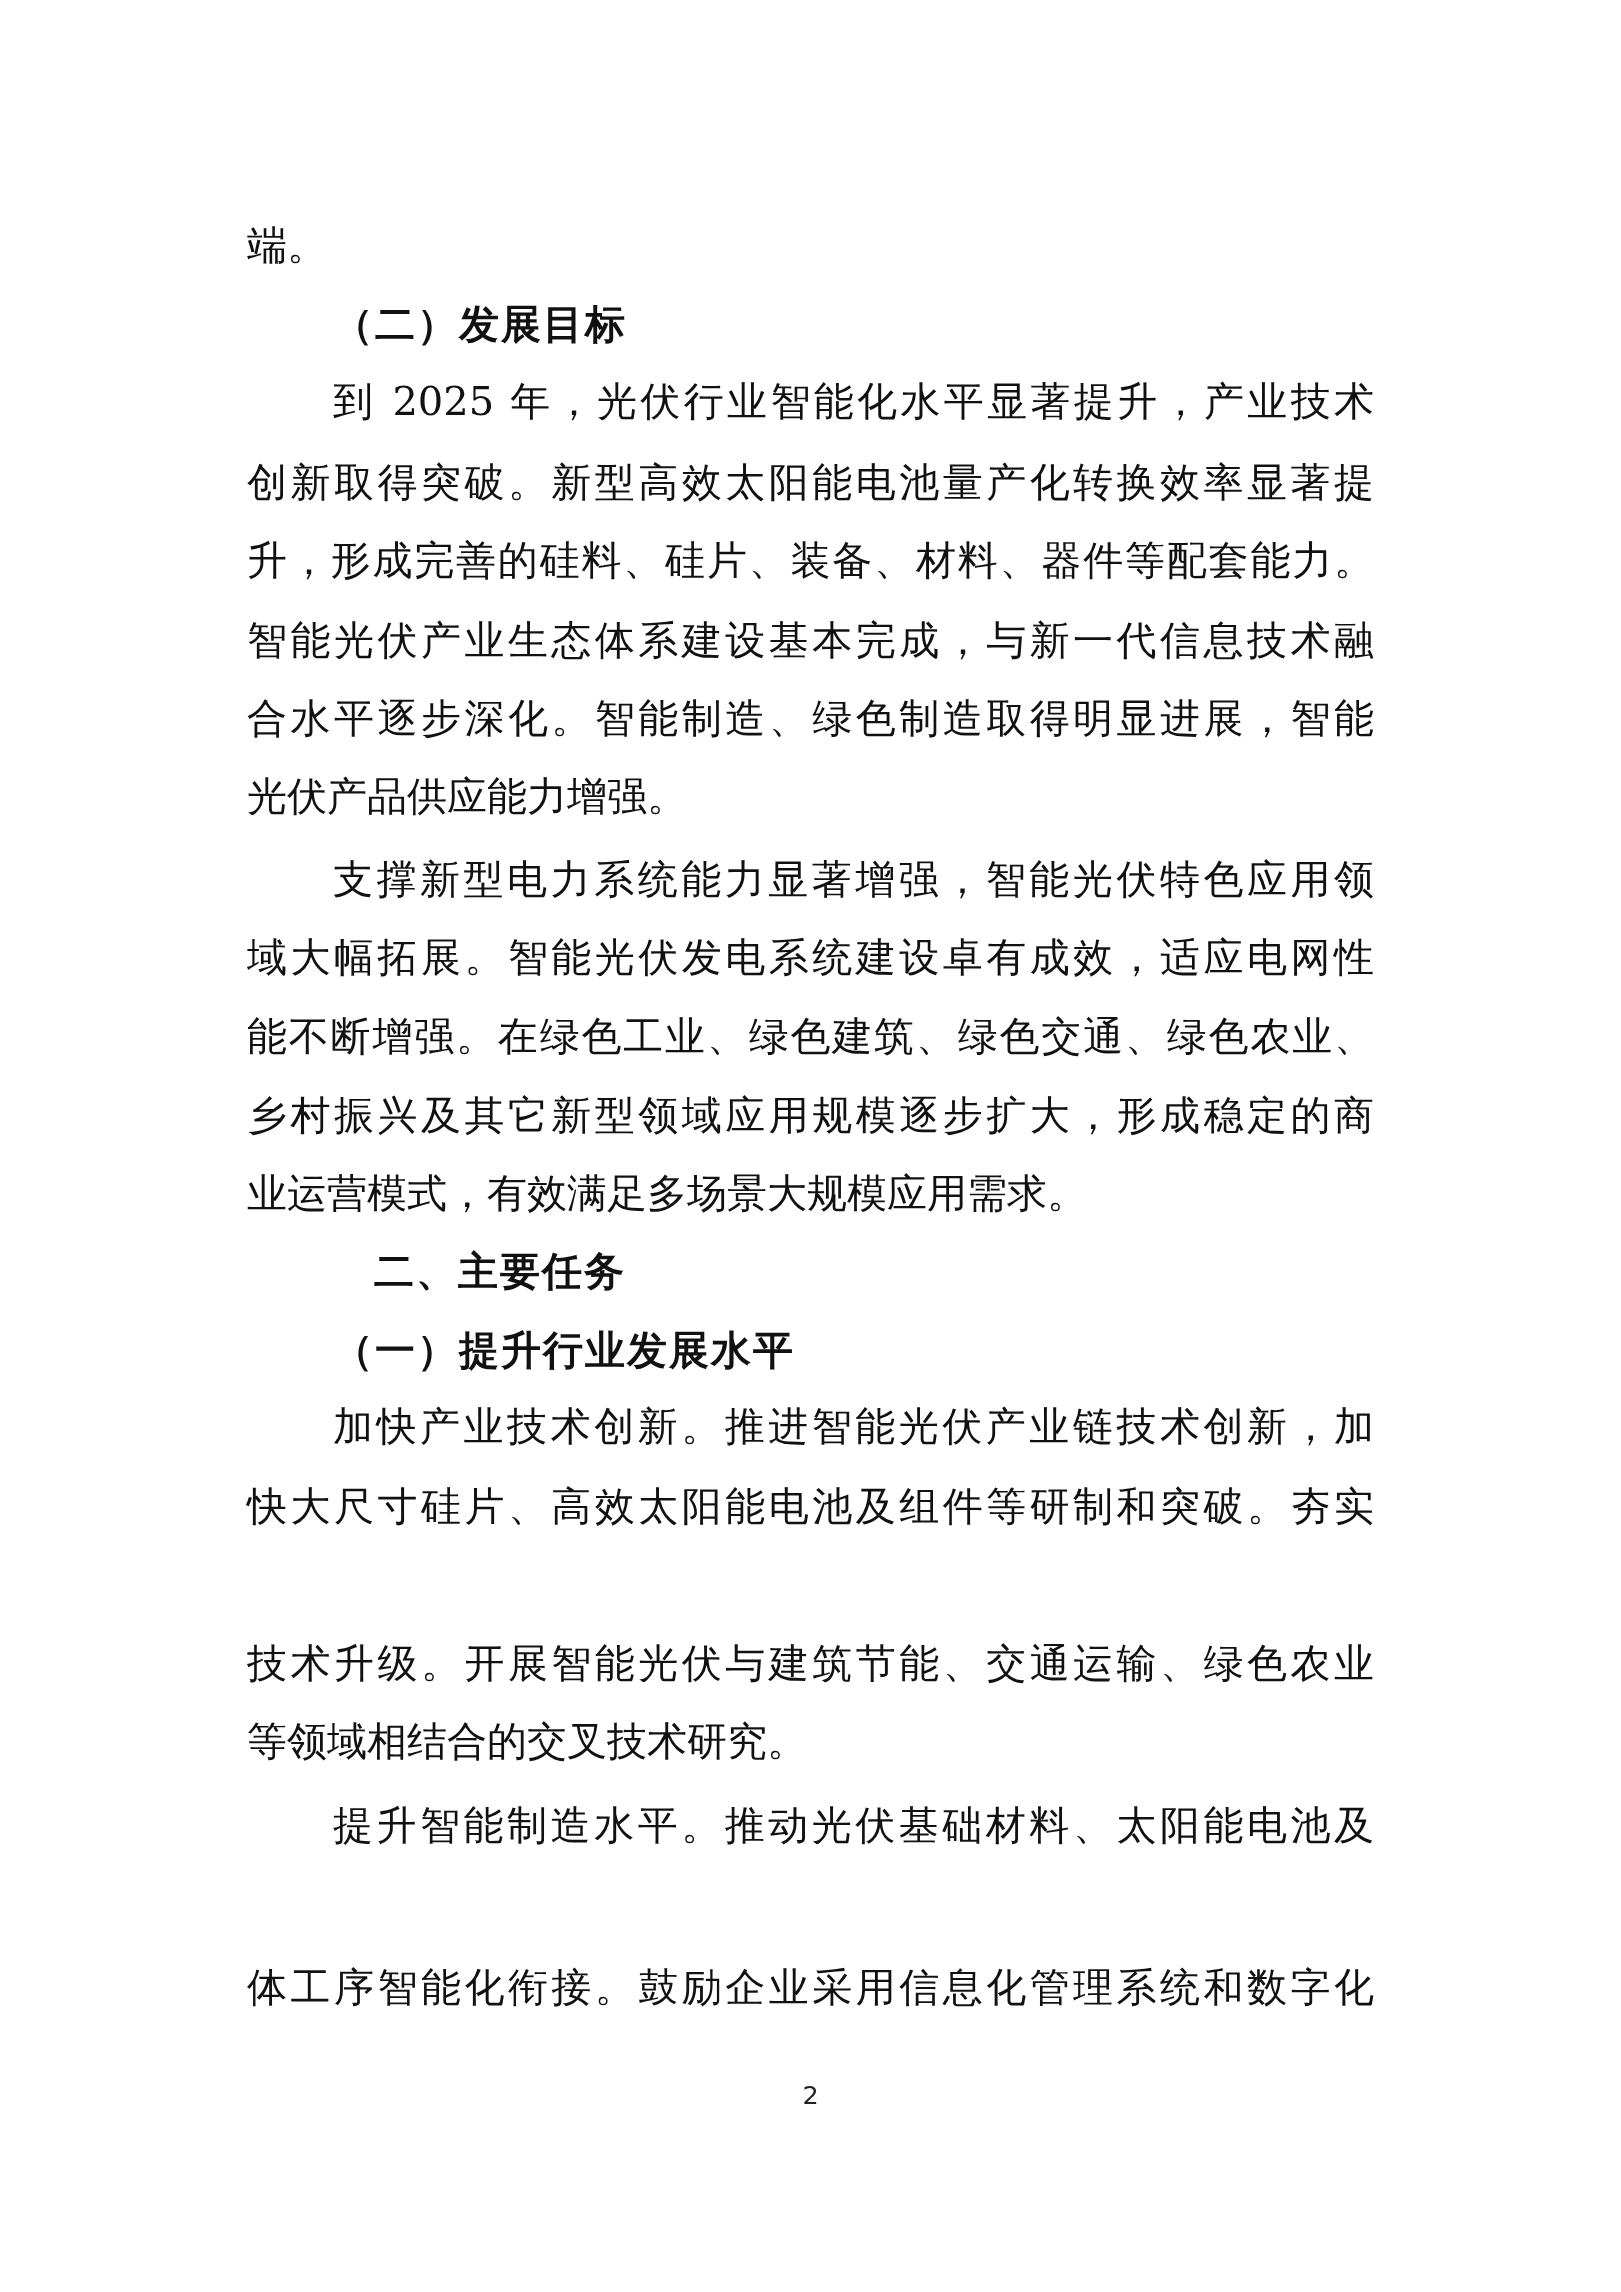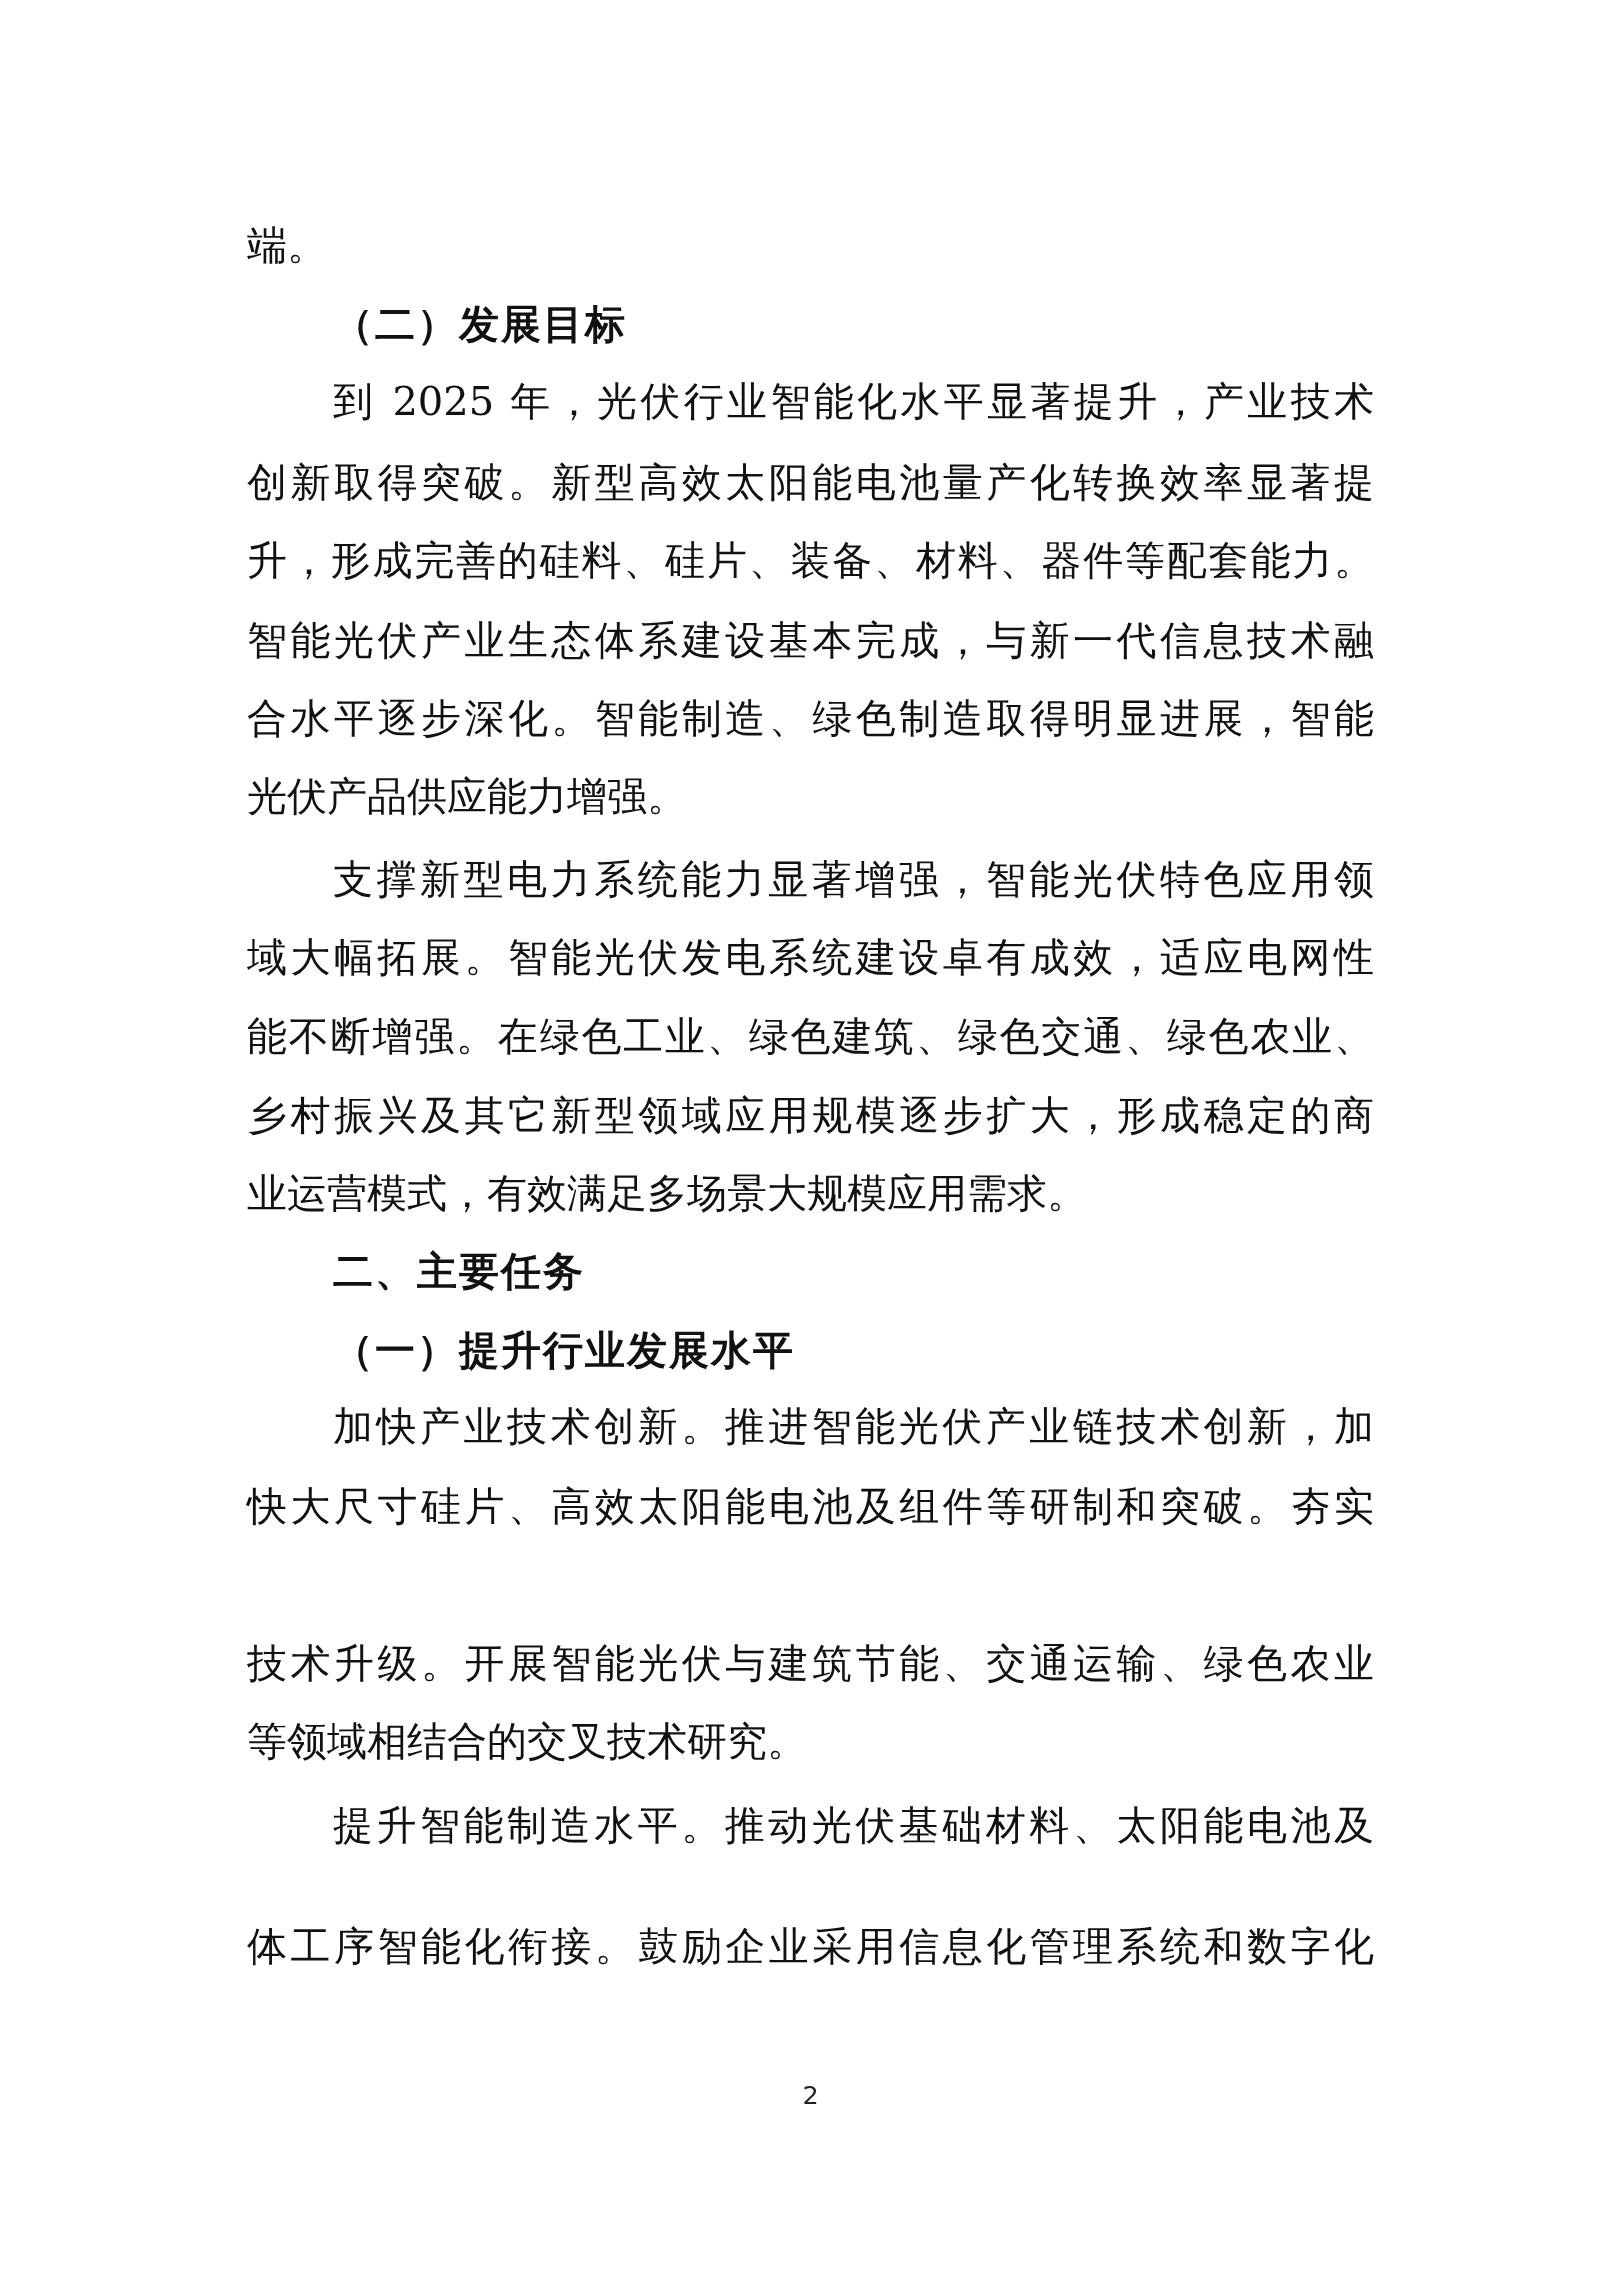--- a/index.html
+++ b/index.html
@@ -14,21 +14,21 @@
     font-family: "DejaVu Serif", "Liberation Serif", serif;
     font-size: 40px;
     color: #111111;
     white-space: nowrap;
     text-align: justify;
     text-align-last: justify;
   }
   .line.last { text-align-last: left; }
   .line.indent { left: 333px; width: 1041px; }
   .h-kai { font-weight: bold; letter-spacing: 2px; text-align-last: left; }
-  .h-hei { font-family: "DejaVu Sans", "Liberation Sans", sans-serif; font-weight: bold; letter-spacing: 2px; text-align-last: left; }
+  .h-hei { font-family: "DejaVu Sans", "Liberation Sans", sans-serif; font-weight: bold; letter-spacing: 2px; text-align-last: left; margin-left: 41px; }
   .b { font-family: "DejaVu Sans", "Liberation Sans", sans-serif; font-weight: normal; }
   .pnum {
     position: absolute; left: 784px; width: 53px; top: 2076px;
     text-align: center; font-family: "DejaVu Sans", "Liberation Sans", sans-serif;
     font-size: 25.5px; color: #222222; line-height: 39px;
   }
 </style>
 </head>
 <body>
 
@@ -54,17 +54,17 @@
   <div class="line indent h-hei" style="top:1242px">二、主要任务</div>
 
   <div class="line indent h-kai" style="top:1320px">（一）提升行业发展水平</div>
 
   <div class="line indent" style="top:1397px"><span class="b">加快产业技术创新。</span><span>推进智能光伏产业链技术创新，加</span></div>
   <div class="line" style="top:1477px">快大尺寸硅片、高效太阳能电池及组件等研制和突破。夯实</div>
   <div class="line" style="top:1634px">技术升级。开展智能光伏与建筑节能、交通运输、绿色农业</div>
   <div class="line last" style="top:1712px">等领域相结合的交叉技术研究。</div>
 
   <div class="line indent" style="top:1796px"><span class="b">提升智能制造水平。</span><span>推动光伏基础材料、太阳能电池及</span></div>
-  <div class="line" style="top:1917px">体工序智能化衔接。鼓励企业采用信息化管理系统和数字化</div>
+  <div class="line" style="top:1958px">体工序智能化衔接。鼓励企业采用信息化管理系统和数字化</div>
 
   <div class="pnum">2</div>
 </div>
 
 
 </body></html>

